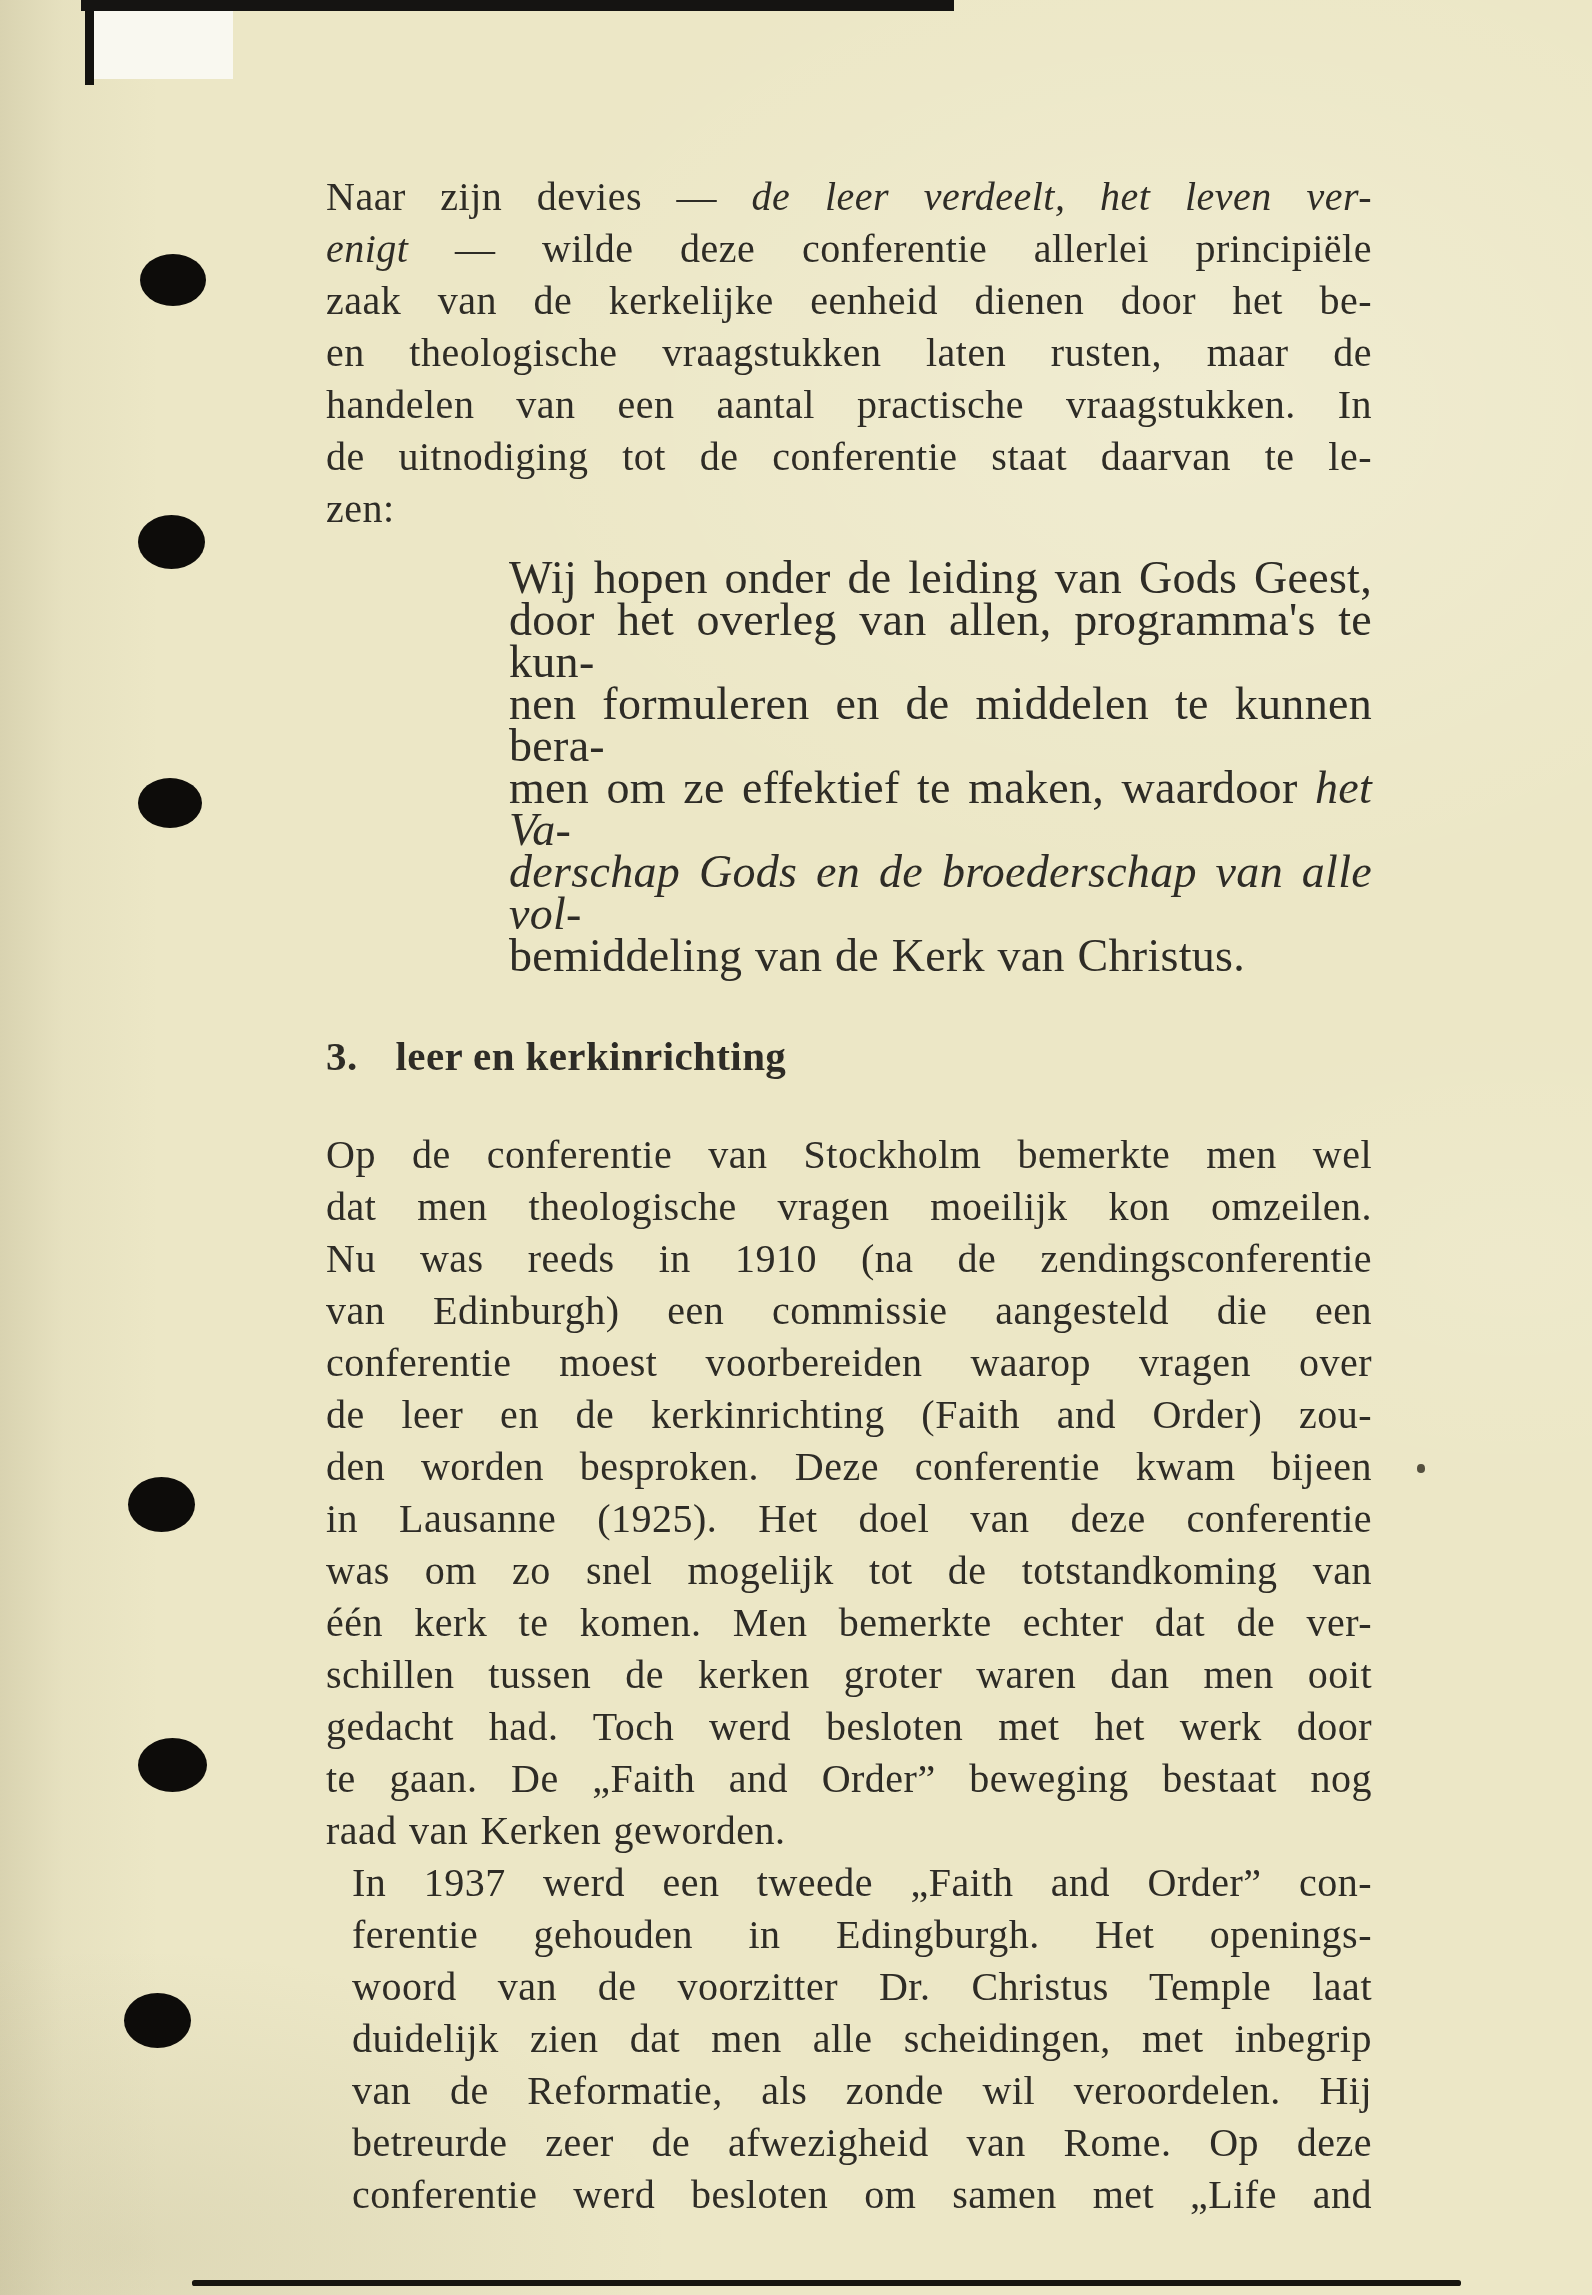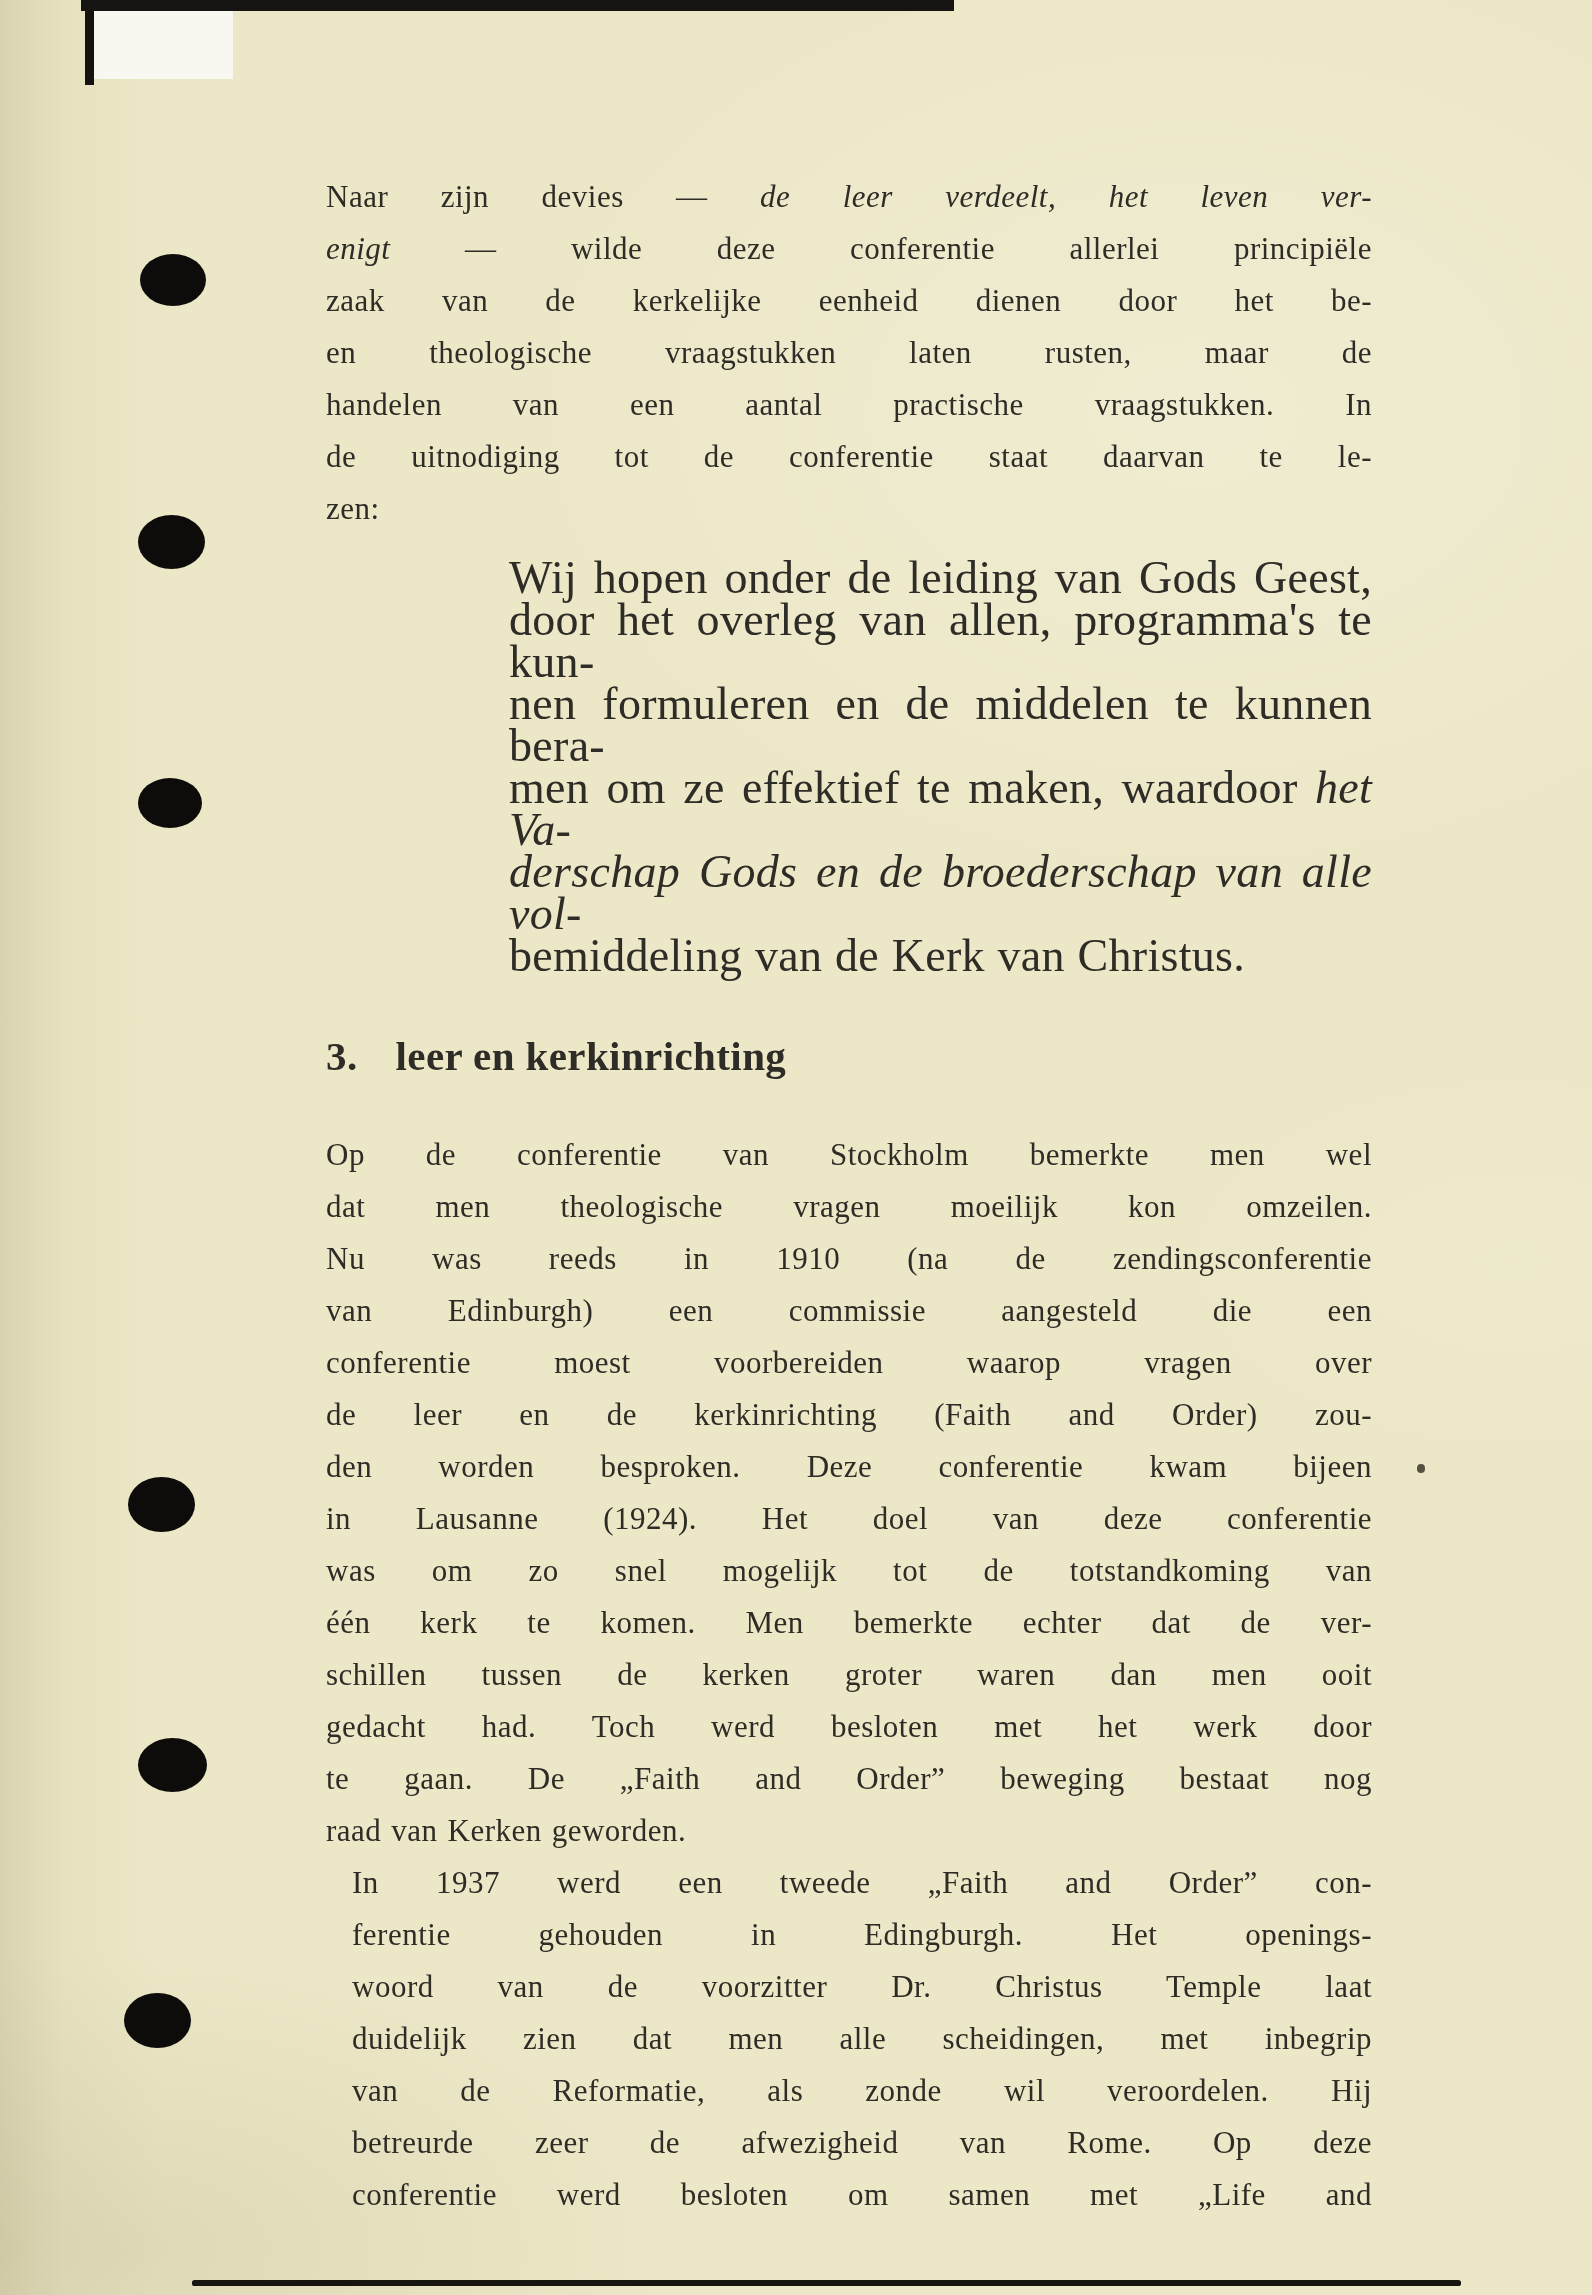--- a/index.html
+++ b/index.html
@@ -51,21 +51,21 @@
   .speck {
     position: absolute; left: 1417px; top: 1464px; width: 7.8px; height: 8.6px;
     background: #55503f; border-radius: 50%;
   }
 
   
   .text-block {
     position: absolute; left: 326px; top: 171px; width: 1046px;
   }
   .body-text {
-    font-size: 31px; line-height: 52px; letter-spacing: 0.5px; word-spacing: 1.7px;
+    font-size: 40px; line-height: 52px; letter-spacing: 0.5px; word-spacing: 1.7px;
   }
   .quote-text {
     margin-top: 22.4px; margin-left: 183px; width: 863px;
     font-size: 46px; line-height: 42px; letter-spacing: 0.3px; word-spacing: 0.9px;
   }
   .tline { text-align: justify; text-align-last: justify; }
   .tline-end { text-align-last: left; }
   .it { font-style: italic; }
 
   .heading {
@@ -119,21 +119,21 @@
     </h2>
 
     <div class="para body-text section-para-a">
         <div class="tline"><span>Op de conferentie van Stockholm bemerkte men wel</span></div>
         <div class="tline"><span>dat men theologische vragen moeilijk kon omzeilen.</span></div>
         <div class="tline"><span>Nu was reeds in 1910 (na de zendingsconferentie</span></div>
         <div class="tline"><span>van Edinburgh) een commissie aangesteld die een</span></div>
         <div class="tline"><span>conferentie moest voorbereiden waarop vragen over</span></div>
         <div class="tline"><span>de leer en de kerkinrichting (Faith and Order) zou-</span></div>
         <div class="tline"><span>den worden besproken. Deze conferentie kwam bijeen</span></div>
-        <div class="tline"><span>in Lausanne (1924). Het doel van deze conferentie</span></div>
+        <div class="tline"><span>in Lausanne (1925). Het doel van deze conferentie</span></div>
         <div class="tline"><span>was om zo snel mogelijk tot de totstandkoming van</span></div>
         <div class="tline"><span>één kerk te komen. Men bemerkte echter dat de ver-</span></div>
         <div class="tline"><span>schillen tussen de kerken groter waren dan men ooit</span></div>
         <div class="tline"><span>gedacht had. Toch werd besloten met het werk door</span></div>
         <div class="tline"><span>te gaan. De „Faith and Order” beweging bestaat nog</span></div>
         <div class="tline tline-end"><span>raad van Kerken geworden.</span></div>
       </div>
 
     <div class="para body-text section-para-b">
         <div class="tline"><span>In 1937 werd een tweede „Faith and Order” con-</span></div>

